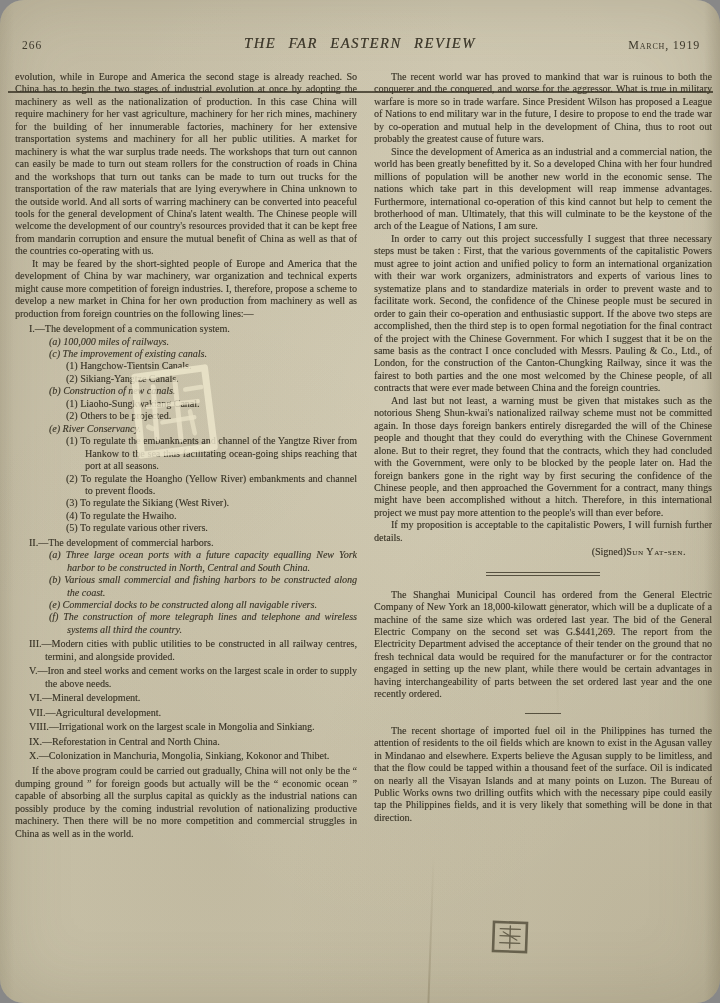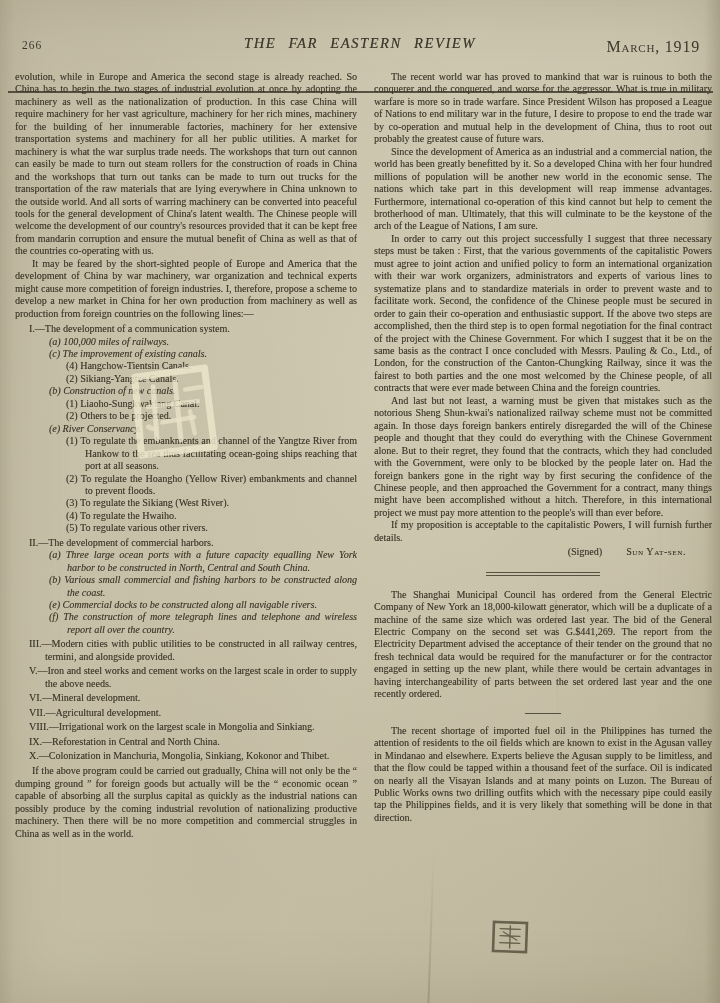--- a/index.html
+++ b/index.html
@@ -18,52 +18,53 @@
       radial-gradient(ellipse at 12% 6%, rgba(118,104,72,0.10), transparent 42%),
       radial-gradient(ellipse at 90% 97%, rgba(118,104,72,0.14), transparent 40%),
       radial-gradient(ellipse at 55% 40%, rgba(255,250,228,0.10), transparent 65%),
       radial-gradient(ellipse at 30% 85%, rgba(110,96,66,0.08), transparent 45%),
       linear-gradient(to left, rgba(90,80,55,0.20), transparent 2.2%),
       linear-gradient(to right, rgba(90,80,55,0.10), transparent 2%),
       linear-gradient(#cdc6af,#c8c1a8);
     box-shadow: inset 0 0 70px rgba(92,82,56,0.22);
     font-family:"Liberation Serif","DejaVu Serif",serif;
     color:var(--ink);
+    border-radius:24px;
   }
   .page *{box-sizing:border-box;}
   
   .header{position:absolute;top:28px;left:0;right:0;height:36px;}
   .page-num{position:absolute;left:22px;top:11px;font-size:11.5px;letter-spacing:1px;}
   .journal-title{
     position:absolute;left:0;right:0;top:7px;text-align:center;
     font-style:italic;font-size:14.5px;letter-spacing:1.6px;word-spacing:7px;
     text-shadow:0.3px 0.3px 0.4px rgba(50,45,32,0.55);
   }
-  .issue-date{position:absolute;right:20px;top:10px;font-variant:small-caps;font-size:16px;letter-spacing:0.8px;}
+  .issue-date{position:absolute;right:20px;top:10px;font-variant:small-caps;font-size:12px;letter-spacing:0.8px;}
   .header-rule{position:absolute;top:63px;left:8px;right:7px;border-top:2px solid var(--rule);}
   
   .col{
     position:absolute;top:71px;bottom:8px;
     font-size:10px;line-height:12.45px;text-align:justify;
     text-shadow:0.25px 0.25px 0.35px rgba(58,50,35,0.45);
     overflow:hidden;
   }
   .col-left{left:15px;width:342px;}
   .col-right{left:374px;width:338px;}
   p.para{margin:0;}
   p.indent{text-indent:17px;}
   p.mt{margin-top:3px;}
   
   .list{margin:3px 0 2px 0;}
   .li{margin:0;text-align:justify;}
   .li.roman{padding-left:30px;text-indent:-16px;margin-top:2px;}
   .li.letter{padding-left:52px;text-indent:-18px;font-style:italic;}
   .li.num{padding-left:70px;text-indent:-19px;}
   
-  .sig-row{display:flex;justify-content:flex-end;gap:24px;padding-right:26px;margin-top:2px;}
+  .sig-row{display:flex;justify-content:flex-end;padding-right:26px;margin-top:2px;}
   .sig-name{font-variant:small-caps;letter-spacing:0.6px;}
   
   .divider-double{
     width:114px;height:4px;margin:13px auto 13px auto;
     border-top:1.3px solid var(--rule);border-bottom:1.3px solid var(--rule);
   }
   .divider-short{width:36px;margin:12px auto 11px auto;border-top:1.4px solid var(--rule);}
   
   .seal-white{position:absolute;left:128px;top:364px;width:90px;height:94px;opacity:0.92;transform:rotate(-2deg);pointer-events:none;}
   .seal-dark{position:absolute;left:491px;top:920px;width:38px;height:34px;opacity:0.72;transform:rotate(2deg);pointer-events:none;}
@@ -92,36 +93,36 @@
   </header>
 
   <section class="col col-left">
     <p class="para">evolution, while in Europe and America the second stage is already reached.  So China has to begin the two stages of industrial evolution at once by adopting the machinery as well as the nationalization of production.  In this case China will require machinery for her vast agriculture, machinery for her rich mines, machinery for the building of her innumerable factories, machinery for her extensive transportation systems and machinery for all her public utilities.  A market for machinery is what the war surplus trade needs.  The workshops that turn out cannon can easily be made to turn out steam rollers for the construction of roads in China and the workshops that turn out tanks can be made to turn out trucks for the transportation of the raw materials that are lying everywhere in China unknown to the outside world.  And all sorts of warring machinery can be converted into peaceful tools for the general development of China's latent wealth.  The Chinese people will welcome the development of our country's resources provided that it can be kept free from mandarin corruption and ensure the mutual benefit of China as well as that of the countries co-operating with us.</p>
     <p class="para indent">It may be feared by the short-sighted people of Europe and America that the development of China by war machinery, war organization and technical experts might cause more competition of foreign industries.  I, therefore, propose a scheme to develop a new market in China for her own production from machinery as well as production from foreign countries on the following lines:—</p>
 
     <div class="list">
       <div class="li roman">I.—The development of a communication system.</div>
       <div class="li letter">(a) 100,000 miles of railways.</div>
       <div class="li letter">(c) The improvement of existing canals.</div>
-      <div class="li num">(4) Hangchow-Tientsin Canals.</div>
+      <div class="li num">(1) Hangchow-Tientsin Canals.</div>
       <div class="li num">(2) Sikiang-Yangtze Canals.</div>
       <div class="li letter">(b) Construction of new canals.</div>
       <div class="li num">(1) Liaoho-Sungkwakiang Canal.</div>
       <div class="li num">(2) Others to be projected.</div>
       <div class="li letter">(e) River Conservancy.</div>
       <div class="li num">(1) To regulate the embankments and channel of the Yangtze River from Hankow to the sea thus facilitating ocean-going ships reaching that port at all seasons.</div>
       <div class="li num">(2) To regulate the Hoangho (Yellow River) embankments and channel to prevent floods.</div>
       <div class="li num">(3) To regulate the Sikiang (West River).</div>
       <div class="li num">(4) To regulate the Hwaiho.</div>
       <div class="li num">(5) To regulate various other rivers.</div>
       <div class="li roman">II.—The development of commercial harbors.</div>
       <div class="li letter">(a) Three large ocean ports with a future capacity equalling New York harbor to be constructed in North, Central and South China.</div>
       <div class="li letter">(b) Various small commercial and fishing harbors to be constructed along the coast.</div>
       <div class="li letter">(e) Commercial docks to be constructed along all navigable rivers.</div>
-      <div class="li letter">(f) The construction of more telegraph lines and telephone and wireless report all over the country.</div>
+      <div class="li letter">(f) The construction of more telegraph lines and telephone and wireless systems all third the country.</div>
       <div class="li roman">III.—Modern cities with public utilities to be constructed in all railway centres, termini, and alongside provided.</div>
       <div class="li roman">V.—Iron and steel works and cement works on the largest scale in order to supply the above needs.</div>
       <div class="li roman">VI.—Mineral development.</div>
       <div class="li roman">VII.—Agricultural development.</div>
       <div class="li roman">VIII.—Irrigational work on the largest scale in Mongolia and Sinkiang.</div>
       <div class="li roman">IX.—Reforestation in Central and North China.</div>
       <div class="li roman">X.—Colonization in Manchuria, Mongolia, Sinkiang, Kokonor and Thibet.</div>
     </div>
 
     <p class="para indent mt">If the above program could be carried out gradually, China will not only be the “ dumping ground ” for foreign goods but actually will be the “ economic ocean ” capable of absorbing all the surplus capital as quickly as the industrial nations can possibly produce by the coming industrial revolution of nationalizing productive machinery.  Then there will be no more competition and commercial struggles in China as well as in the world.</p>

